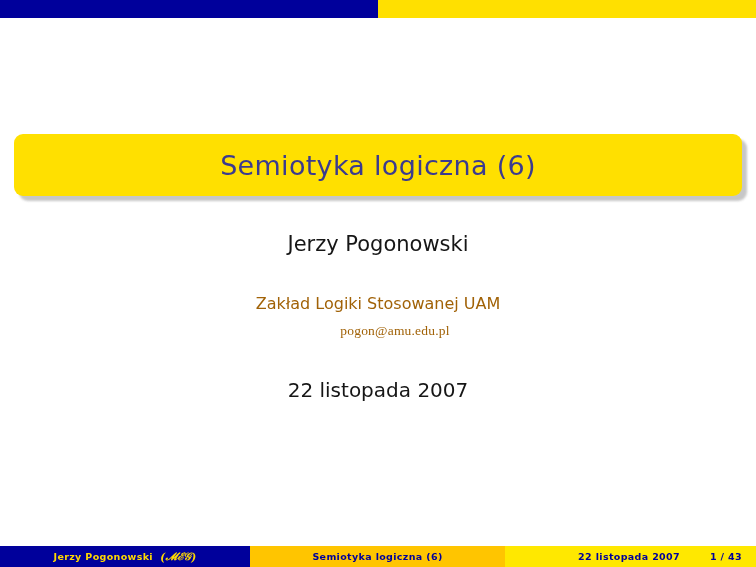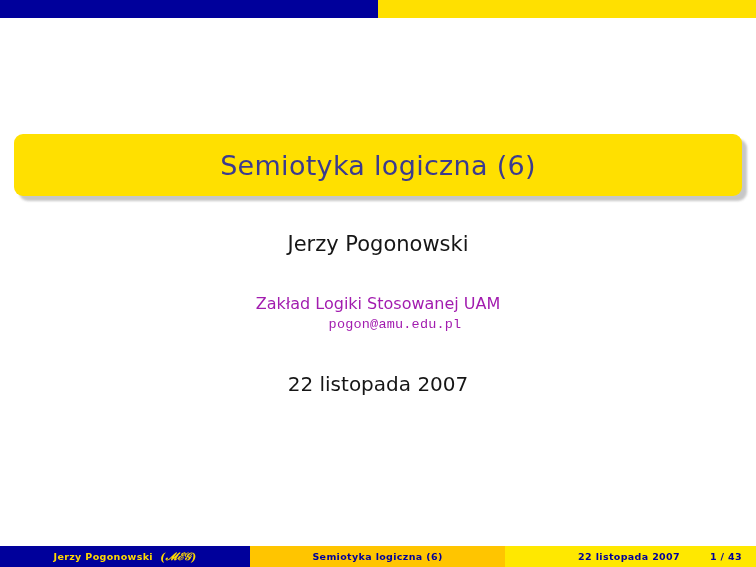--- a/index.html
+++ b/index.html
@@ -90,29 +90,29 @@
     font-weight: 400;
     color: #161616;
     line-height: 1.2;
     margin: 0;
   }
   .institute {
     margin-top: 36px;
   }
   .institute-line {
     font-size: 16px;
-    color: #a21caf;
+    color: #a16207;
     line-height: 1.32;
     margin: 0;
   }
   .institute-line.mono {
-    font-family: Liberation Mono, monospace;
+    font-family: Liberation Serif, serif;
     font-size: 13.5px;
     letter-spacing: 0.2px;
-    margin-top: 2px;
+    margin-top: 8px;
     padding-left: 34px;
   }
   .date {
     margin-top: 38px;
     font-size: 20px;
     color: #161616;
     line-height: 1.2;
   }
 
   

